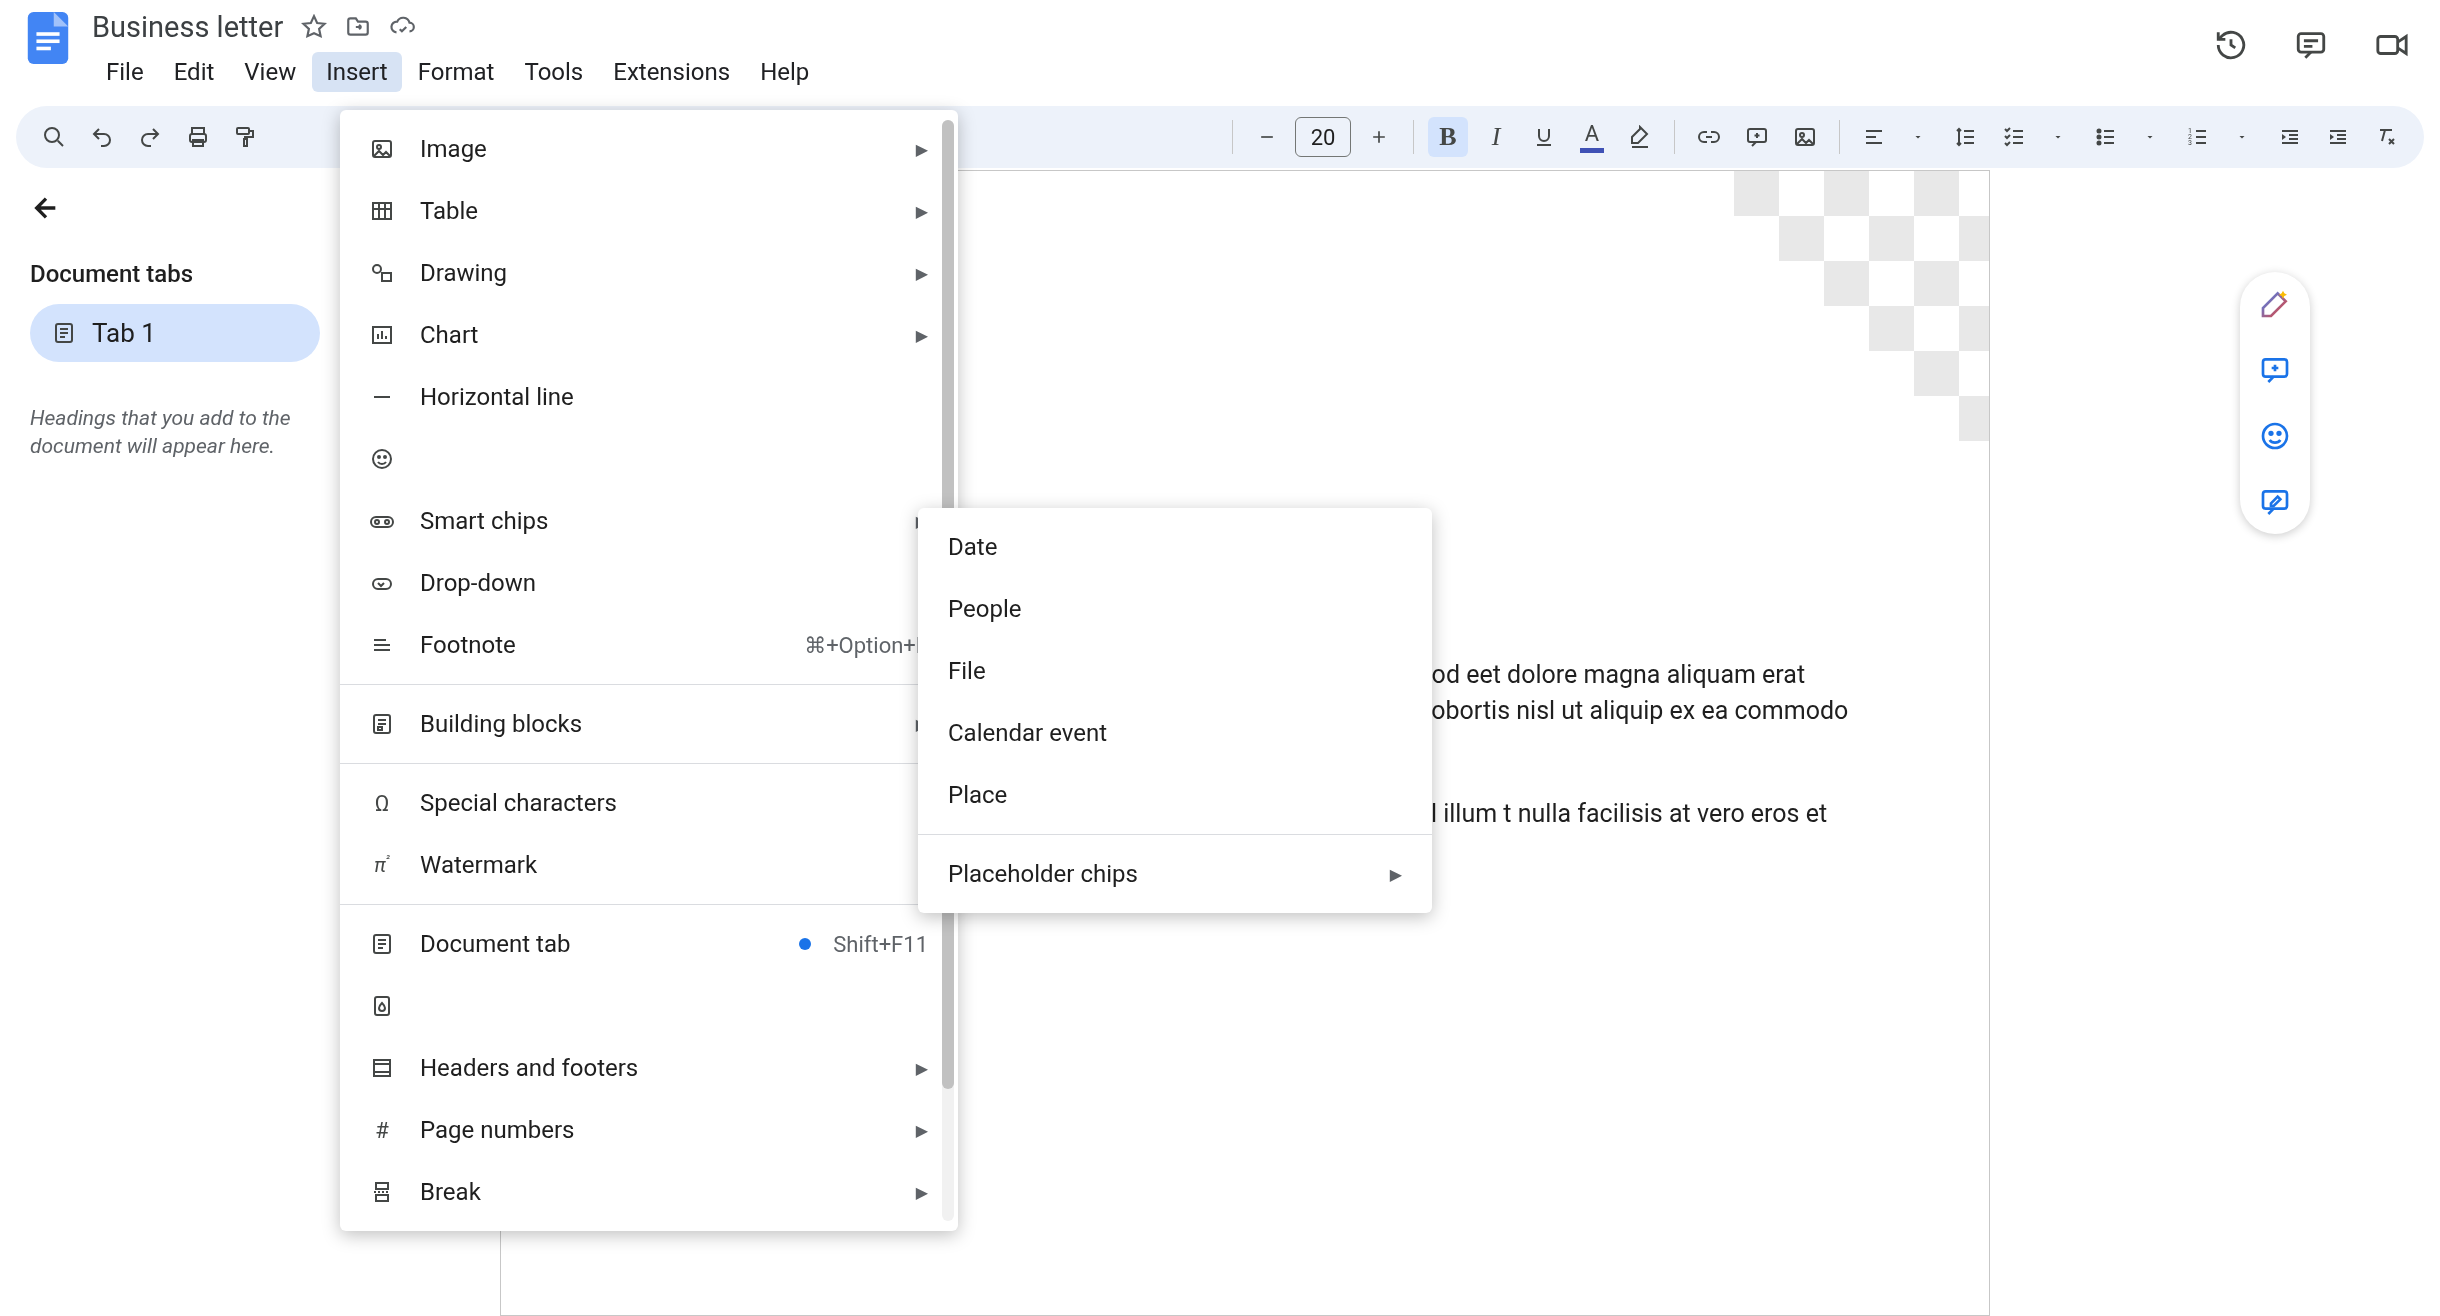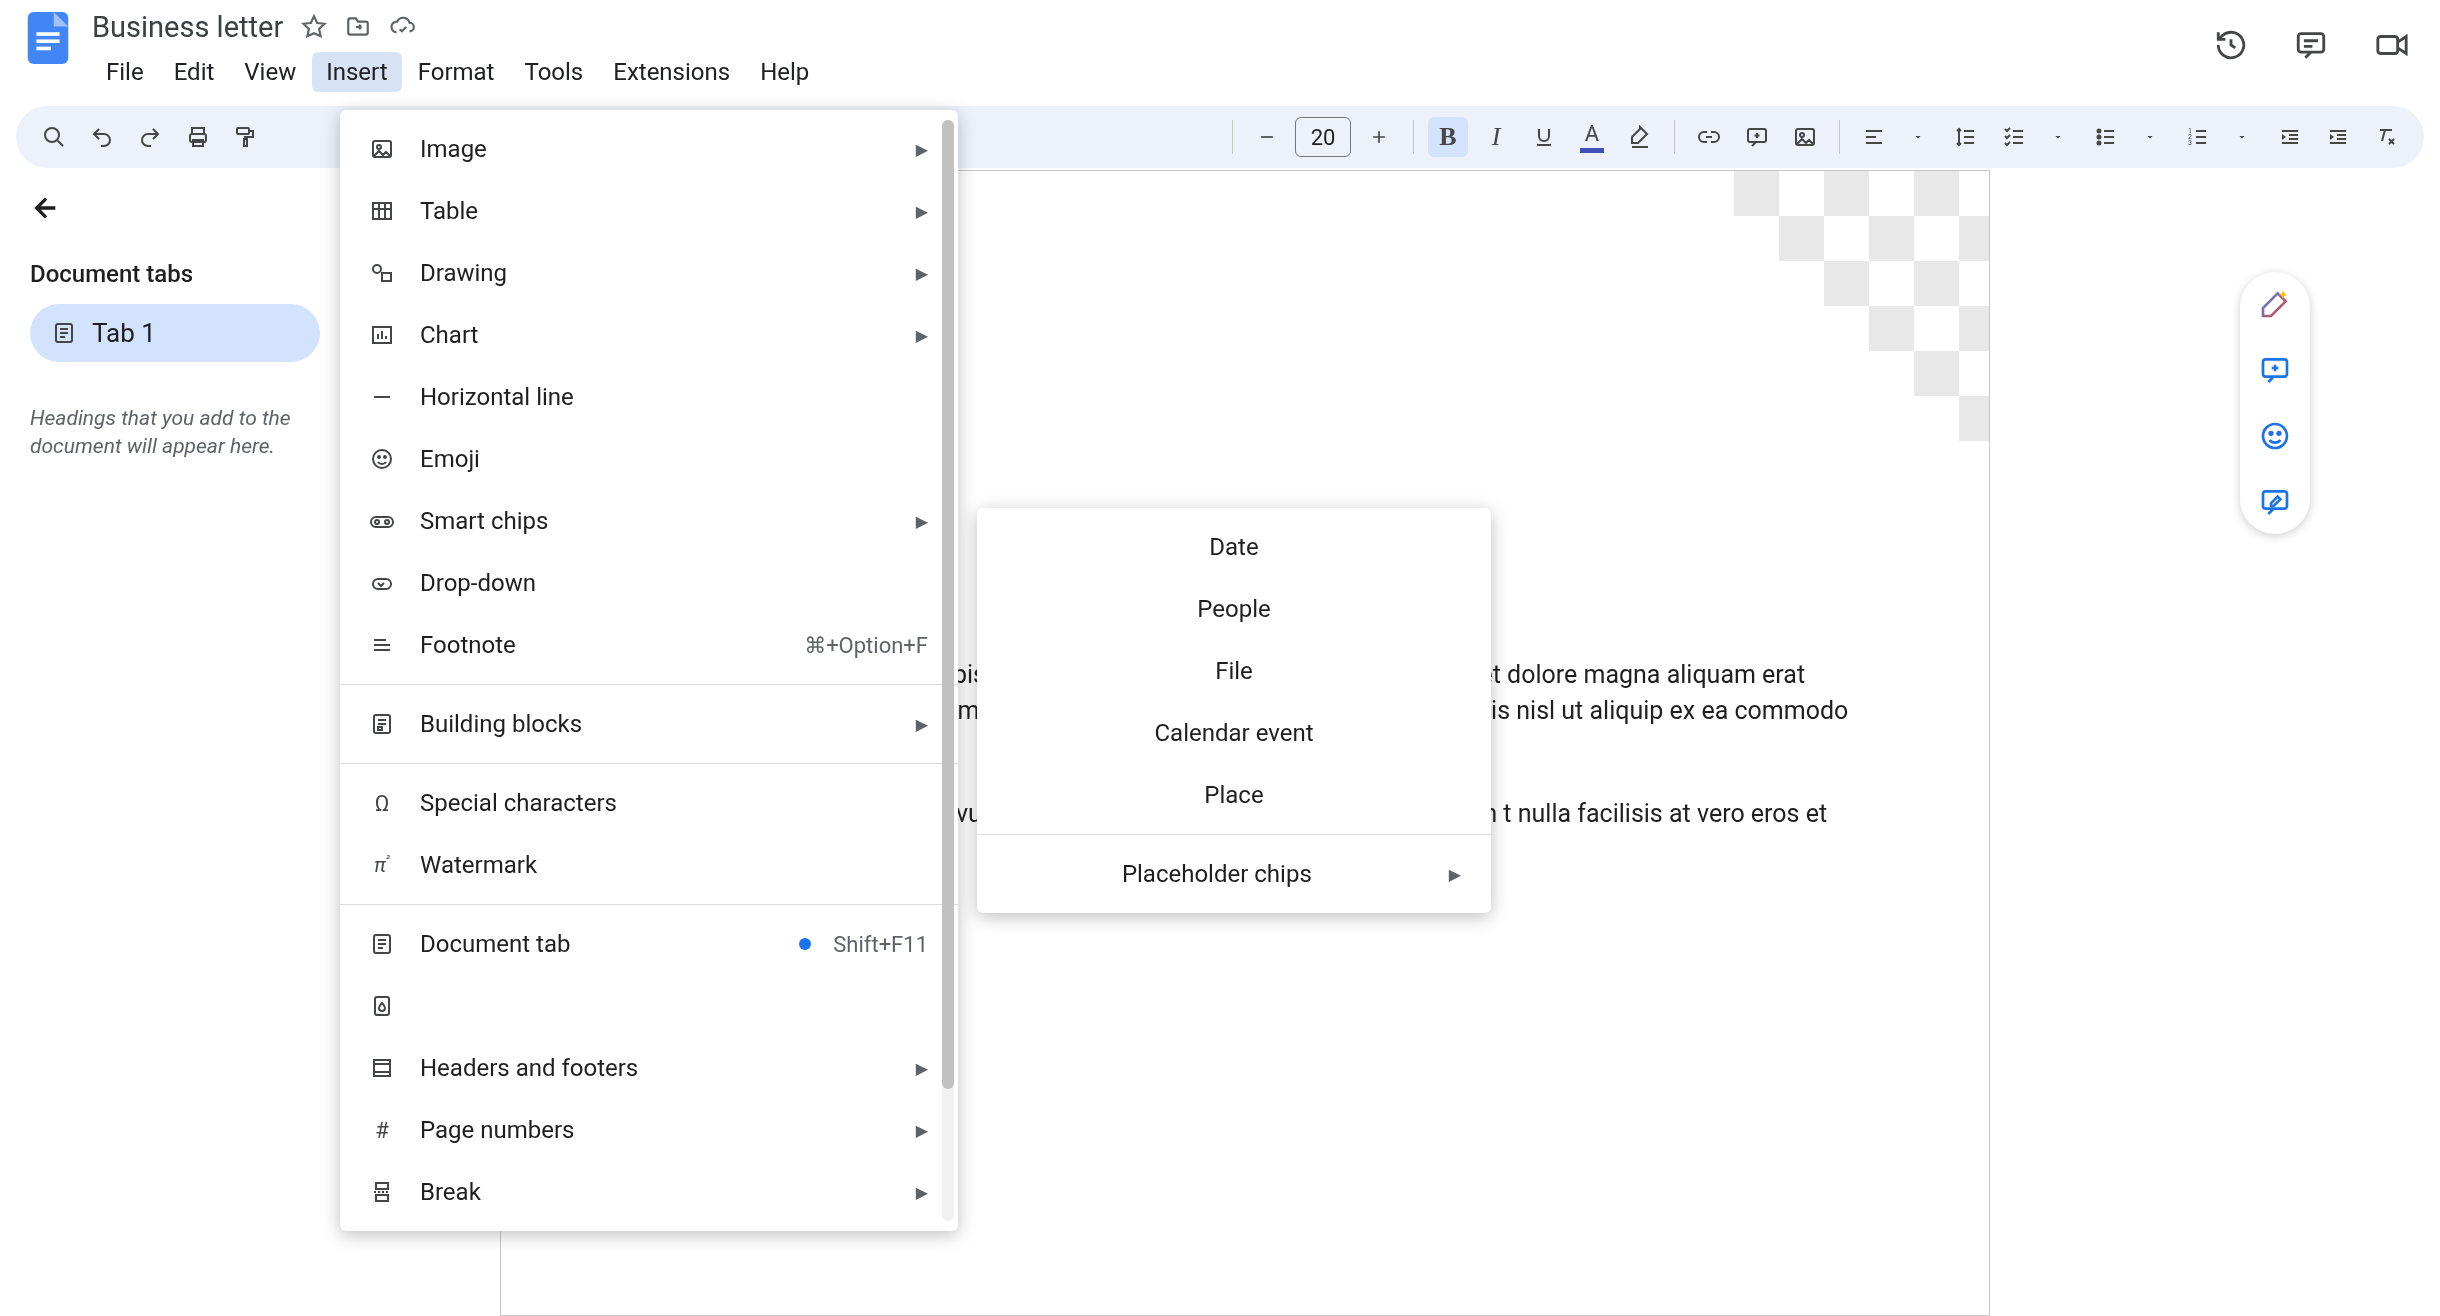--- a/index.html
+++ b/index.html
@@ -47,21 +47,21 @@
   .menu-scroll { position:absolute; right:4px; top:10px; bottom:10px; width:12px; background:#f1f1f1; border-radius:10px;}
   .menu-thumb { position:absolute; left:0; top:0; width:12px; height:88%; background:#c1c1c1; border-radius:10px;}
   .menu-item { display:flex; align-items:center; height:62px; padding: 0 30px 0 26px; gap:22px; color:#1f1f1f; font-size:24px; cursor:pointer;}
   .menu-item .mi-icon { width:32px; display:flex; justify-content:center; color:#444746;}
   .menu-item .mi-label { flex:1; }
   .menu-item .mi-accel { color:#5f6368; font-size:22px;}
   .menu-item .mi-arrow { color:#5f6368; font-size:16px;}
   .menu-item .dot { width:12px; height:12px; border-radius:50%; background:#1a73e8; margin-left:10px;}
   .menu-sep { height:1px; background:#dadce0; margin:8px 0;}
   
-  .submenu { position:absolute; left:977px; top:508px; width:514px; background:#fff; border-radius:6px; box-shadow:0 4px 18px rgba(0,0,0,.25); padding:8px 0; z-index:60;text-align:center;}
+  .submenu { position:absolute; left:918px; top:508px; width:514px; background:#fff; border-radius:6px; box-shadow:0 4px 18px rgba(0,0,0,.25); padding:8px 0; z-index:60;}
   .submenu .menu-item { height:62px; padding: 0 30px; }
   
   .side-rail { position:absolute; right:130px; top:272px; width:70px; background:#fff; border-radius:40px; box-shadow: 0 2px 10px rgba(0,0,0,.2); display:flex; flex-direction:column; align-items:center; padding:16px 0; gap:34px;}
   .side-rail .rail-btn { color:#1a73e8; }
   .side-rail .rail-btn.gradient svg { }
   svg { display:block; }
 </style>
 </head>
 <body>
 
@@ -379,21 +379,20 @@
   </div>
   <div class="menu-item">
     <span class="mi-icon">
         <svg width="24" height="24" viewBox="0 0 24 24" fill="none" stroke="currentColor" stroke-width="2">
           <circle cx="12" cy="12" r="9"></circle>
           <circle cx="9" cy="10" r="1" fill="currentColor"></circle>
           <circle cx="15" cy="10" r="1" fill="currentColor"></circle>
           <path d="M8 15c1 1.5 2.5 2 4 2s3-.5 4-2"></path>
         </svg>
       </span>
-    <span class="mi-label">Emoji</span>
   </div>
   <div class="menu-item">
     <span class="mi-icon">
         <svg width="26" height="24" viewBox="0 0 26 24" fill="none" stroke="currentColor" stroke-width="2">
           <rect x="2" y="8" width="22" height="10" rx="5"></rect>
           <circle cx="8" cy="13" r="2"></circle>
           <circle cx="18" cy="13" r="2"></circle>
         </svg>
       </span>
     <span class="mi-label">Smart chips</span>

